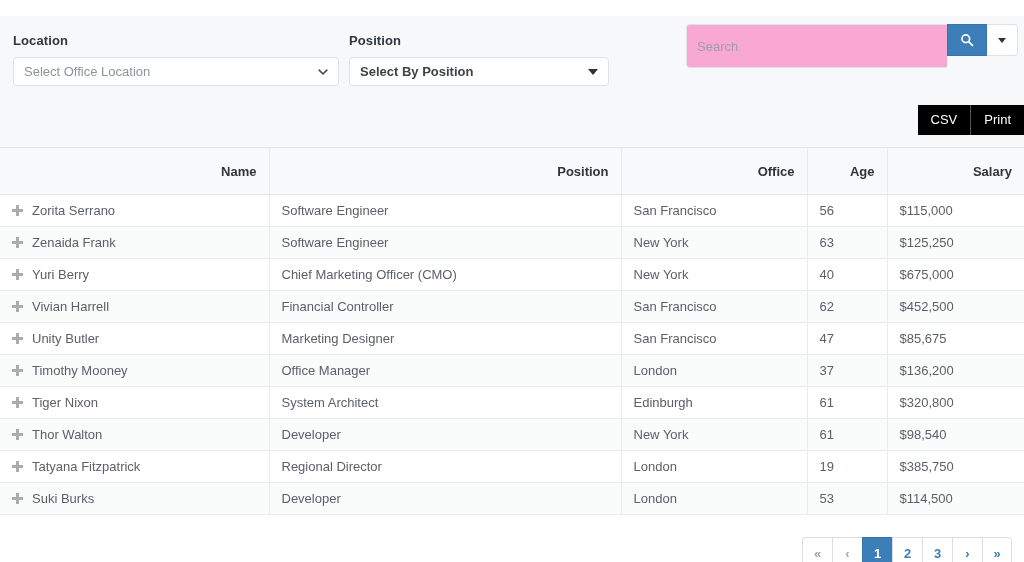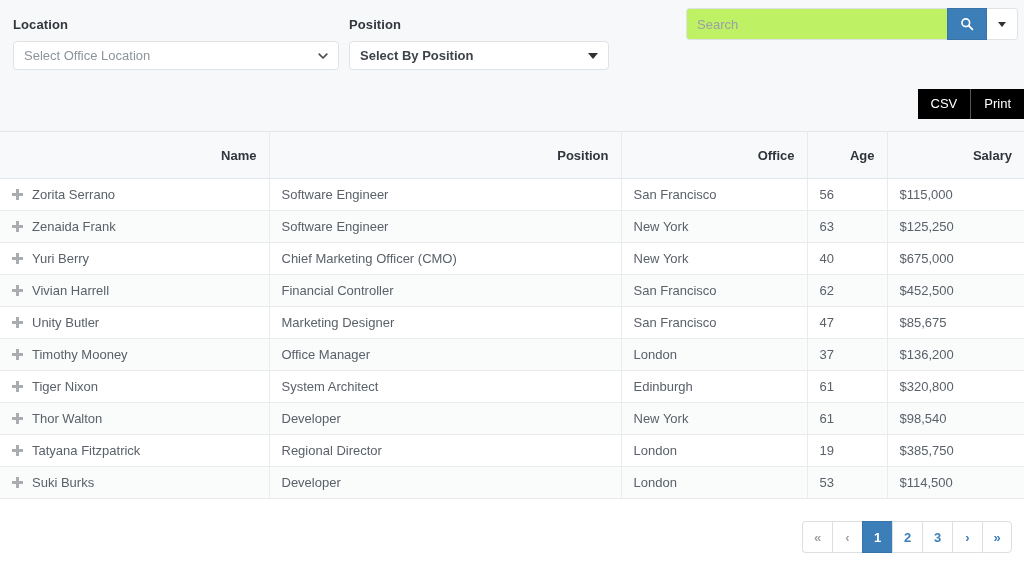--- a/index.html
+++ b/index.html
@@ -21,20 +21,21 @@
     height: 562px;
     background: #ffffff;
   }
 
   
   .filter-bar {
     position: relative;
     height: 131px;
     background: #f7f8f9;
     box-sizing: border-box;
+    margin-top: 16px;
   }
   .field-label {
     position: absolute;
     font-size: 13px;
     font-weight: bold;
     color: #31373d;
     letter-spacing: 0.1px;
   }
   .label-location { left: 13px; top: 17px; }
   .label-position { left: 349px; top: 17px; }
@@ -84,25 +85,25 @@
   .search-group {
     position: absolute;
     left: 686px; top: 8px;
     height: 32px;
     display: flex;
     align-items: stretch;
   }
   .search-input {
     box-sizing: border-box;
     width: 261px;
-    height: 32px;
+    height: 44px;
     border: 1px solid #dfe3e6;
     border-right: none;
     border-radius: 4px 0 0 4px;
-    background: #bef264;
+    background: #f9a8d4;
     font-family: "Liberation Sans", sans-serif;
     font-size: 13px;
     color: #4a5056;
     padding: 0 10px;
     outline: none;
   }
   .search-input::placeholder { color: #9aa0a6; }
   .search-btn {
     box-sizing: border-box;
     width: 40px;

